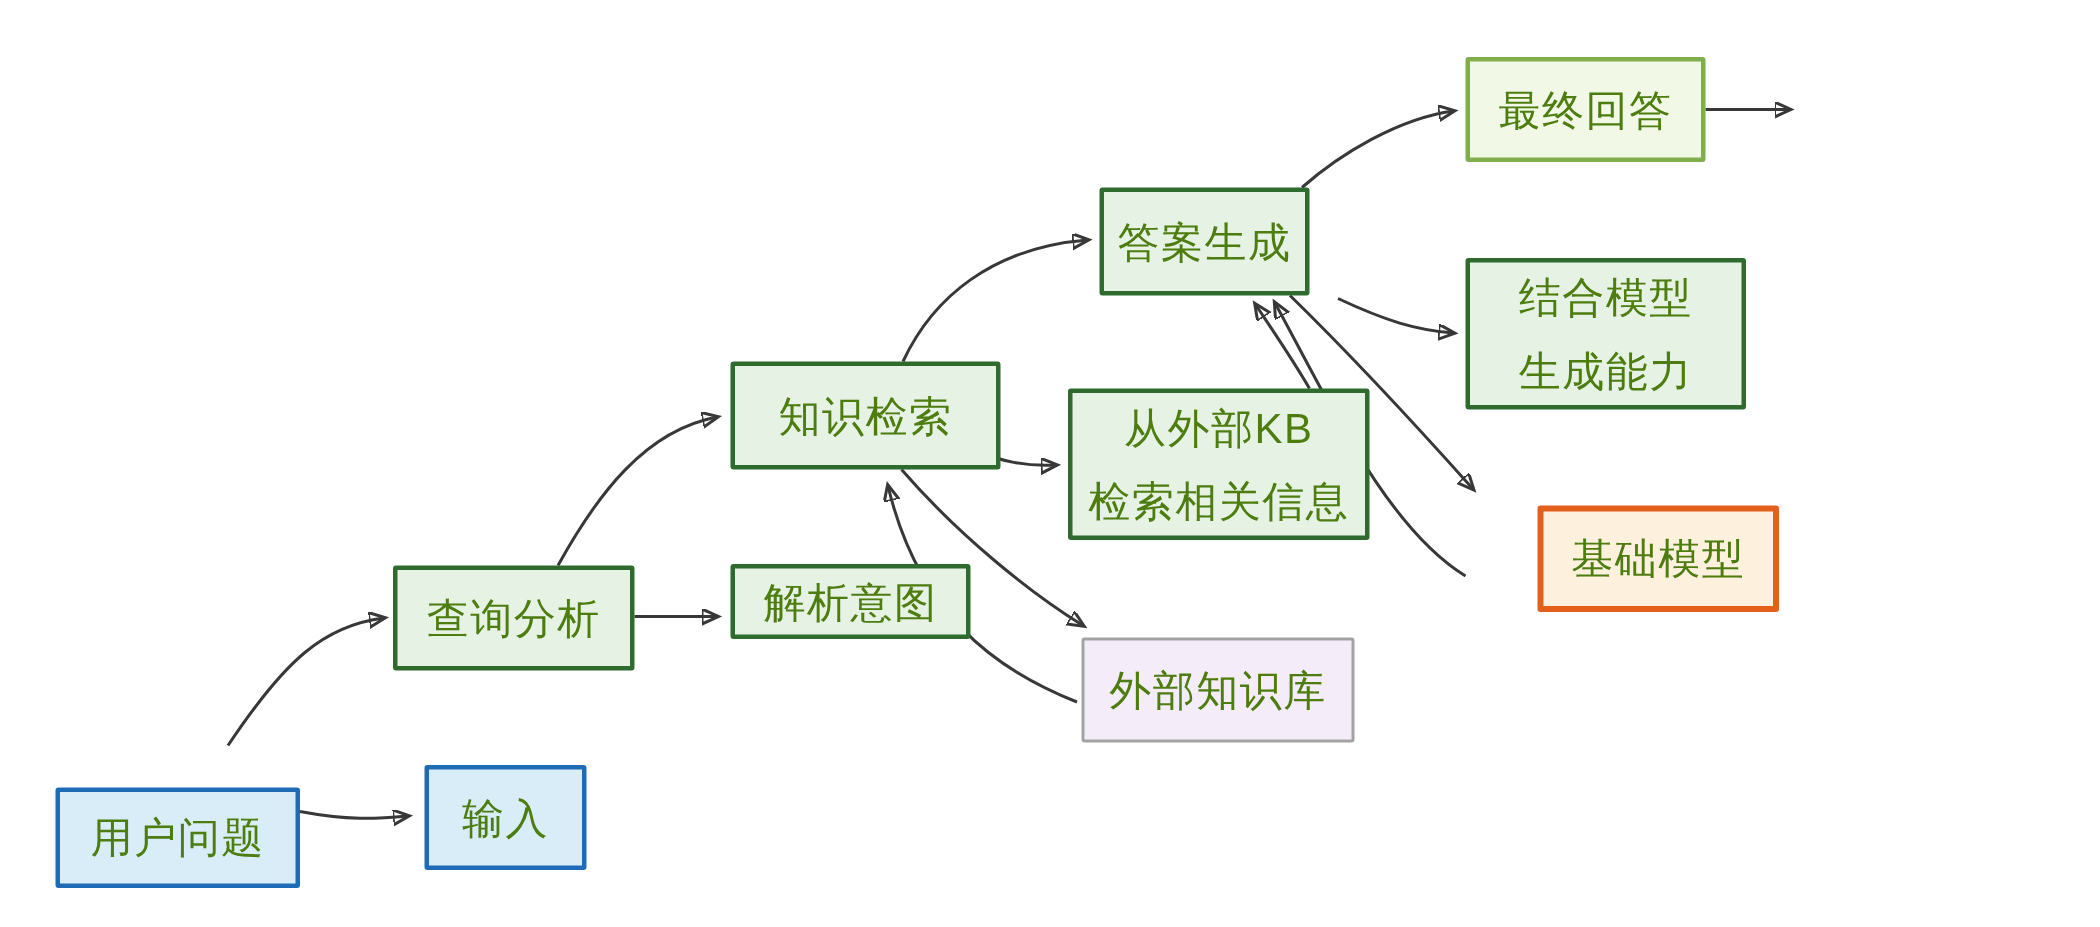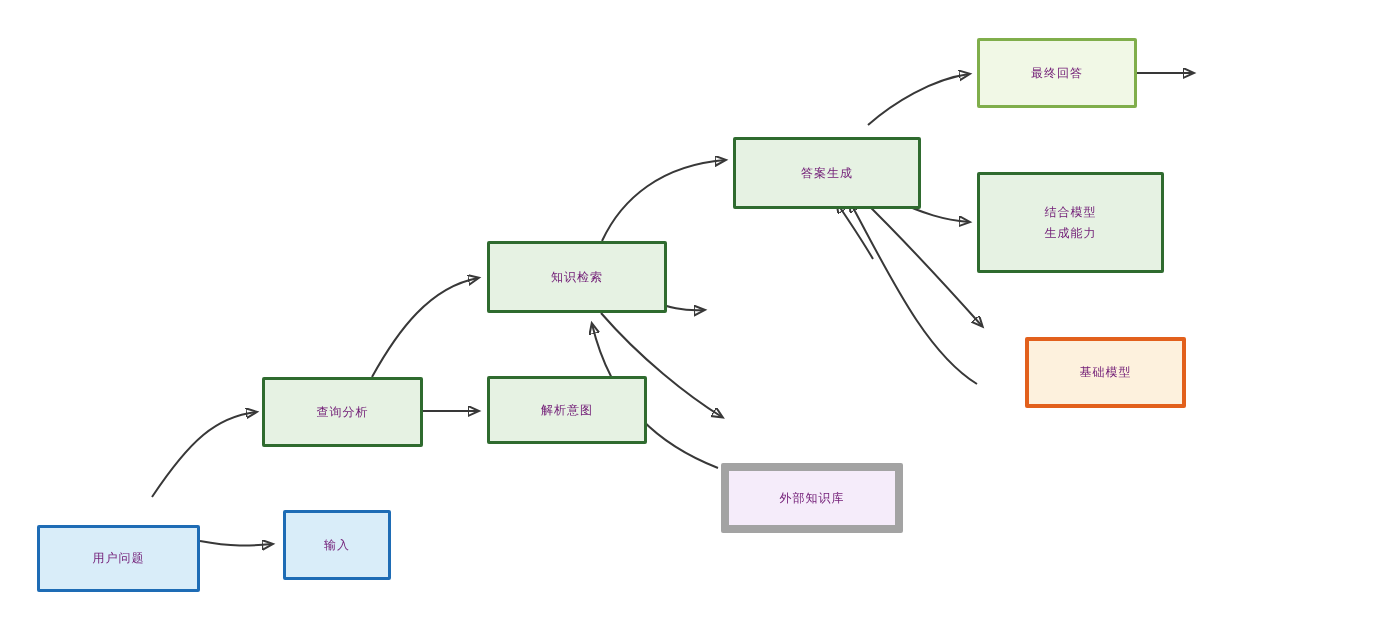--- a/index.html
+++ b/index.html
@@ -8,37 +8,37 @@
     background:#ffffff;
     font-family:"Liberation Sans","DejaVu Sans",sans-serif;
     overflow:hidden;
   }
   .canvas { position:relative; width:1400px; height:618px; background:#ffffff; }
   .edges { position:absolute; left:0; top:0; width:1400px; height:618px; }
   .edges path { fill:none; stroke:#383838; stroke-width:2; }
   .node {
     position:absolute; box-sizing:border-box;
     display:flex; align-items:center; justify-content:center;
-    text-align:center; font-size:12px; color:#701a75;
+    text-align:center; font-size:28px; color:#4d7c0f;
     white-space:pre-line; line-height:1.75; border-radius:2px;
     letter-spacing:1px;
   }
   .blue       { background:#d9edf9; border:3px solid #1e6cb5; }
   .green      { background:#e6f2e3; border:3px solid #2f6b2f; }
   .lightgreen { background:#f1f8e6; border:3px solid #80ae4b; }
   .orange     { background:#fdf1dd; border:4px solid #e2601c;margin-left:48px; }
-  .purple     { background:#f5ecfa; border:8px solid #a3a3a3;margin-top:38px; }
+  .purple     { background:#f5ecfa; border:2px solid #a3a3a3; }
   
   #n-uq  { left:37px;   top:525px; width:163px; height:67px;  }
   #n-inp { left:283px;  top:510px; width:108px; height:70px;  }
   #n-qa  { left:262px;  top:377px; width:161px; height:70px;  }
-  #n-pi  { left:487px;  top:376px; width:160px; height:68px;  }
+  #n-pi  { left:487px;  top:376px; width:160px; height:50px;  }
   #n-kr  { left:487px;  top:241px; width:180px; height:72px;  }
   #n-kbr { left:712px;  top:259px; width:201px; height:101px; }
-  #n-ag  { left:733px;  top:125px; width:188px; height:72px;margin-top:12px;  }
+  #n-ag  { left:733px;  top:125px; width:140px; height:72px;  }
   #n-cm  { left:977px;  top:172px; width:187px; height:101px; }
   #n-bm  { left:977px;  top:337px; width:161px; height:71px;  }
   #n-ekb { left:721px;  top:425px; width:182px; height:70px;  }
   #n-fa  { left:977px;  top:38px;  width:160px; height:70px;  }
   #n-out { left:1201px; top:37px;  width:161px; height:71px;  }
 </style>
 </head>
 <body>
 
 <div class="canvas">
@@ -73,20 +73,24 @@
   </div>
   <div class="node green" id="n-qa">
     <span>查询分析</span>
   </div>
   <div class="node green" id="n-pi">
     <span>解析意图</span>
   </div>
   <div class="node green" id="n-kr">
     <span>知识检索</span>
   </div>
+  <div class="node green" id="n-kbr">
+    <span>从外部KB
+检索相关信息</span>
+  </div>
   <div class="node green" id="n-ag">
     <span>答案生成</span>
   </div>
   <div class="node green" id="n-cm">
     <span>结合模型
 生成能力</span>
   </div>
   <div class="node orange" id="n-bm">
     <span>基础模型</span>
   </div>

